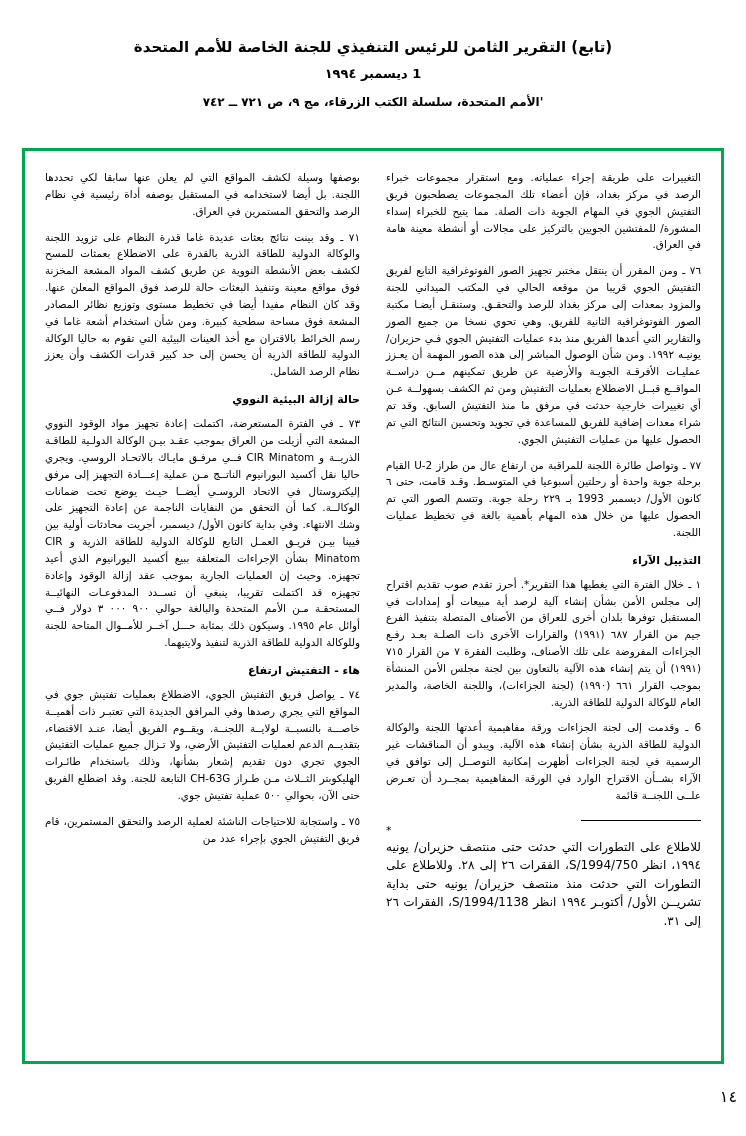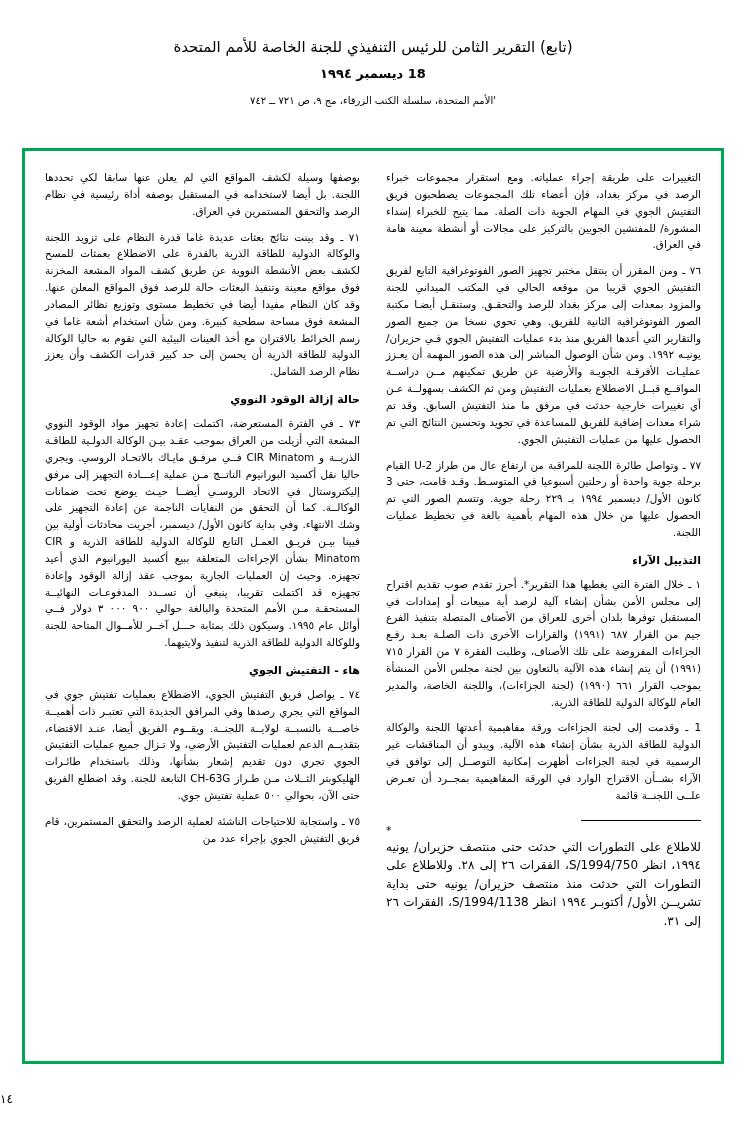--- a/index.html
+++ b/index.html
@@ -19,34 +19,34 @@
     position: absolute;
     inset: 0;
   }
   
   .doc-header {
     text-align: center;
     padding-top: 36px;
   }
   .doc-title {
     font-size: 15px;
-    font-weight: normal;
+    font-weight: bold;
     letter-spacing: 0;
     line-height: 1.5;
     direction: rtl;
   }
   .doc-date {
     font-size: 13px;
     font-weight: bold;
     margin-top: 7px;
     direction: rtl;
   }
   .doc-source {
-    font-size: 10px;
-    font-weight: normal;
+    font-size: 12px;
+    font-weight: bold;
     margin-top: 14px;
     direction: rtl;
   }
   
   .frame {
     position: absolute;
     top: 148px;
     left: 22px;
     right: 22px;
     bottom: 72px;
@@ -112,60 +112,60 @@
     line-height: 1.55;
     text-align: justify;
     margin: 0;
     direction: rtl;
   }
   
   .page-number {
     position: absolute;
     bottom: 30px;
     left: 0;
-    right: 0;
-    text-align: left;
-    font-size: 12px;
+    right: 9px;
+    text-align: right;
+    font-size: 16px;
     direction: rtl;
   }
 </style>
 </head>
 <body>
 
 <div class="page">
 
   <div class="doc-header">
     <div class="doc-title">(تابع) التقرير الثامن للرئيس التنفيذي للجنة الخاصة للأمم المتحدة</div>
-    <div class="doc-date">18 ديسمبر ١٩٩٤</div>
+    <div class="doc-date">1 ديسمبر ١٩٩٤</div>
     <div class="doc-source">'الأمم المتحدة، سلسلة الكتب الزرقاء، مج ٩، ص ٧٢١ ــ ٧٤٢</div>
   </div>
 
   <div class="frame">
     <div class="frame-inner">
 
       <div class="col">
         <p class="para">بوصفها وسيلة لكشف المواقع التي لم يعلن عنها سابقا لكي تحددها اللجنة. بل أيضا لاستخدامه في المستقبل بوصفه أداة رئيسية في نظام الرصد والتحقق المستمرين في العراق.</p>
         <p class="para">٧١ ـ وقد بينت نتائج بعثات عديدة غاما قدرة النظام على تزويد اللجنة والوكالة الدولية للطاقة الذرية بالقدرة على الاضطلاع بعمثات للمسح لكشف بعض الأنشطة النووية عن طريق كشف المواد المشعة المخزنة فوق مواقع معينة وتنفيذ البعثات حالة للرصد فوق المواقع المعلن عنها. وقد كان النظام مفيدا أيضا في تخطيط مستوى وتوزيع نظائر المصادر المشعة فوق مساحة سطحية كبيرة. ومن شأن استخدام أشعة غاما في رسم الخرائط بالاقتران مع أخذ العينات البيئية التي تقوم به حاليا الوكالة الدولية للطاقة الذرية أن يحسن إلى حد كبير قدرات الكشف وأن يعزز نظام الرصد الشامل.</p>
 
-        <h3 class="sec-head right">حالة إزالة الوقود النووي</h3>
+        <h3 class="sec-head right">حالة إزالة البيئية النووي</h3>
         <p class="para">٧٣ ـ في الفترة المستعرضة، اكتملت إعادة تجهيز مواد الوقود النووي المشعة التي أزيلت من العراق بموجب عقـد بيـن الوكالة الدولـية للطاقـة الذريــة و CIR Minatom فــي مرفـق مايـاك بالاتحـاد الروسي. ويجري حاليا نقل أكسيد البورانيوم الناتــج مـن عملية إعـــادة التجهيز إلى مرفق إليكتروستال في الاتحاد الروسـي أيضــا حيـث يوضع تحت ضمانات الوكالــة. كما أن التحقق من النفايات الناجمة عن إعادة التجهيز على وشك الانتهاء. وفي بداية كانون الأول/ ديسمبر، أجريت محادثات أولية بين فيينا بيـن فريـق العمـل التابع للوكالة الدولية للطاقة الذرية و CIR Minatom بشأن الإجراءات المتعلقة ببيع أكسيد اليورانيوم الذي أعيد تجهيزه. وحيث إن العمليات الجارية بموجب عقد إزالة الوقود وإعادة تجهيزه قد اكتملت تقريبا، ينبغي أن تســدد المدفوعـات النهائيــة المستحقـة مـن الأمم المتحدة والبالغة حوالي ٩٠٠ ٠٠٠ ٣ دولار فــي أوائل عام ١٩٩٥. وسيكون ذلك بمثابة حـــل آخــر للأمــوال المتاحة للجنة وللوكالة الدولية للطاقة الذرية لتنفيذ ولايتيهما.</p>
 
-        <h3 class="sec-head right">هاء - التفتيش الجوي</h3>
+        <h3 class="sec-head right">هاء - التفتيش ارتفاع</h3>
         <p class="para">٧٤ ـ يواصل فريق التفتيش الجوي، الاضطلاع بعمليات تفتيش جوي في المواقع التي يجري رصدها وفي المرافق الجديدة التي تعتبـر ذات أهميــة خاصـــة بالنسبــة لولايــة اللجنــة. ويقــوم الفريق أيضا، عنـد الاقتضاء، بتقديــم الدعم لعمليات التفتيش الأرضي، ولا تـزال جميع عمليات التفتيش الجوي تجري دون تقديم إشعار بشأنها، وذلك باستخدام طائـرات الهليكوبتر الثــلاث مـن طـراز CH-63G التابعة للجنة. وقد اضطلع الفريق حتى الآن، بحوالي ٥٠٠ عملية تفتيش جوي.</p>
         <p class="para">٧٥ ـ واستجابة للاحتياجات الناشئة لعملية الرصد والتحقق المستمرين، قام فريق التفتيش الجوي بإجراء عدد من</p>
       </div>
 
       <div class="col">
         <p class="para">التغييرات على طريقة إجراء عملياته. ومع استقرار مجموعات خبراء الرصد في مركز بغداد، فإن أعضاء تلك المجموعات يصطحبون فريق التفتيش الجوي في المهام الجوية ذات الصلة. مما يتيح للخبراء إسداء المشورة/ للمفتشين الجويين بالتركيز على مجالات أو أنشطة معينة هامة في العراق.</p>
         <p class="para">٧٦ ـ ومن المقرر أن ينتقل مختبر تجهيز الصور الفوتوغرافية التابع لفريق التفتيش الجوي قريبا من موقعه الحالي في المكتب الميداني للجنة والمزود بمعدات إلى مركز بغداد للرصد والتحقـق. وستنقـل أيضـا مكتبة الصور الفوتوغرافية الثانية للفريق. وهي تحوي نسخا من جميع الصور والتقارير التي أعدها الفريق منذ بدء عمليات التفتيش الجوي فـي حزيران/ يونيـه ١٩٩٢. ومن شأن الوصول المباشر إلى هذه الصور المهمة أن يعـزز عمليـات الأفرقـة الجويـة والأرضية عن طريق تمكينهم مــن دراســة المواقــع قبــل الاضطلاع بعمليات التفتيش ومن ثم الكشف بسهولــة عـن أي تغييرات خارجية حدثت في مرفق ما منذ التفتيش السابق. وقد تم شراء معدات إضافية للفريق للمساعدة في تجويد وتحسين النتائج التي تم الحصول عليها من عمليات التفتيش الجوي.</p>
-        <p class="para">٧٧ ـ وتواصل طائرة اللجنة للمراقبة من ارتفاع عال من طراز U-2 القيام برحلة جوية واحدة أو رحلتين أسبوعيا في المتوسـط. وقـد قامت، حتى 3 كانون الأول/ ديسمبر ١٩٩٤ بـ ٢٢٩ رحلة جوية. وتتسم الصور التي تم الحصول عليها من خلال هذه المهام بأهمية بالغة في تخطيط عمليات اللجنة.</p>
+        <p class="para">٧٧ ـ وتواصل طائرة اللجنة للمراقبة من ارتفاع عال من طراز U-2 القيام برحلة جوية واحدة أو رحلتين أسبوعيا في المتوسـط. وقـد قامت، حتى ٦ كانون الأول/ ديسمبر 1993 بـ ٢٢٩ رحلة جوية. وتتسم الصور التي تم الحصول عليها من خلال هذه المهام بأهمية بالغة في تخطيط عمليات اللجنة.</p>
 
         <h3 class="sec-head right">التذييل الآراء</h3>
         <p class="para">١ ـ خلال الفترة التي يغطيها هذا التقرير*. أحرز تقدم صوب تقديم اقتراح إلى مجلس الأمن بشأن إنشاء آلية لرصد أية مبيعات أو إمدادات في المستقبل توفرها بلدان أخرى للعراق من الأصناف المتصلة بتنفيذ الفرع جيم من القرار ٦٨٧ (١٩٩١) والقرارات الأخرى ذات الصلـة بعـد رفـع الجزاءات المفروضة على تلك الأصناف، وطلبت الفقرة ٧ من القرار ٧١٥ (١٩٩١) أن يتم إنشاء هذه الآلية بالتعاون بين لجنة مجلس الأمن المنشأة بموجب القرار ٦٦١ (١٩٩٠) (لجنة الجزاءات)، واللجنة الخاصة، والمدير العام للوكالة الدولية للطاقة الذرية.</p>
-        <p class="para">1 ـ وقدمت إلى لجنة الجزاءات ورقة مفاهيمية أعدتها اللجنة والوكالة الدولية للطاقة الذرية بشأن إنشاء هذه الآلية. ويبدو أن المناقشات غير الرسمية في لجنة الجزاءات أظهرت إمكانية التوصــل إلى توافق في الآراء بشــأن الاقتراح الوارد في الورقة المفاهيمية بمجــرد أن تعـرض علــى اللجنــة قائمة</p>
+        <p class="para">6 ـ وقدمت إلى لجنة الجزاءات ورقة مفاهيمية أعدتها اللجنة والوكالة الدولية للطاقة الذرية بشأن إنشاء هذه الآلية. ويبدو أن المناقشات غير الرسمية في لجنة الجزاءات أظهرت إمكانية التوصــل إلى توافق في الآراء بشــأن الاقتراح الوارد في الورقة المفاهيمية بمجــرد أن تعـرض علــى اللجنــة قائمة</p>
 
         <div class="footnote">
           <div class="footnote-rule"></div>
           <div class="footnote-star">*</div>
           <p class="footnote-text">للاطلاع على التطورات التي حدثت حتى منتصف حزيران/ يونيه ١٩٩٤، انظر S/1994/750، الفقرات ٢٦ إلى ٢٨. وللاطلاع على التطورات التي حدثت منذ منتصف حزيران/ يونيه حتى بداية تشريــن الأول/ أكتوبـر ١٩٩٤ انظر S/1994/1138، الفقرات ٢٦ إلى ٣١.</p>
         </div>
       </div>
 
     </div>
   </div>

